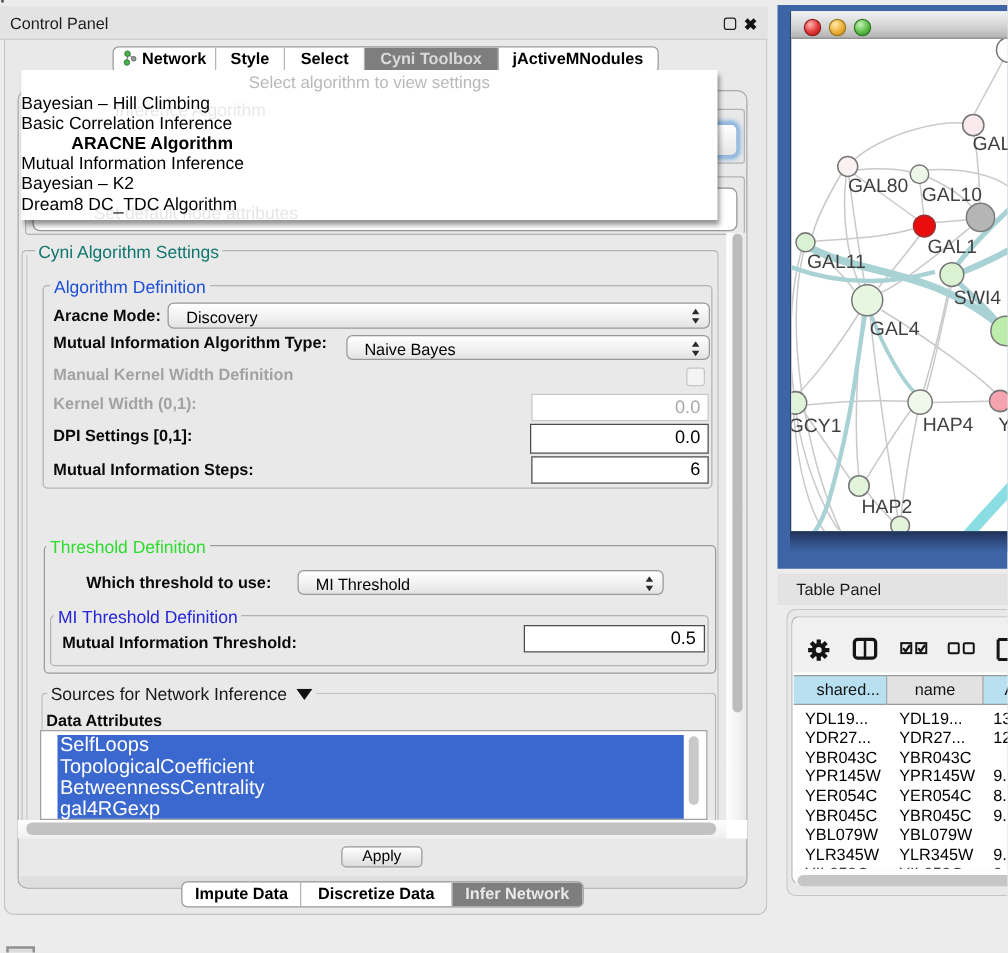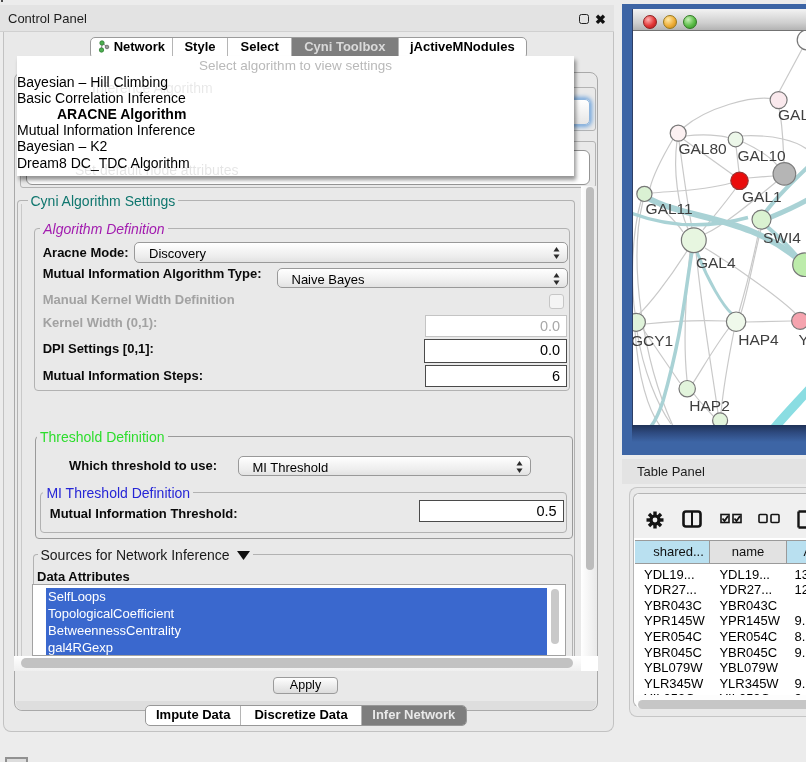--- a/index.html
+++ b/index.html
@@ -51,21 +51,21 @@
          border-radius:5px;box-sizing:border-box;font-size:12.5px;color:#000;}
   .combo .cv{position:absolute;left:14px;top:3px;font-size:13px;}
   .combo .ar{position:absolute;right:7px;top:3px;width:7px;}
   .field{position:absolute;background:#fff;border:1px solid #4a4a4a;box-sizing:border-box;
          font-size:14.5px;color:#000;text-align:right;padding:2px 6px 0 0;}
   .field.dis{border:1px solid #c4c4c4;color:#a8a8a8;}
   .cb{position:absolute;width:13px;height:13px;border:1px solid #c6c6c6;border-radius:3px;background:#f4f4f4;}
   
   #attrlist{position:absolute;left:18px;top:398px;width:534px;height:72px;background:#fff;border:1px solid #a2a2a2;box-sizing:border-box;}
   #attrsel{position:absolute;left:13px;top:2.5px;width:500.5px;height:67px;background:#3a68ce;}
-  #attrsel div{font-size:13px;color:#fff;height:17.1px;line-height:17.1px;padding-left:2px;white-space:nowrap;}
+  #attrsel div{font-size:16px;color:#fff;height:17.1px;line-height:17.1px;padding-left:2px;white-space:nowrap;}
   #attrvthumb{position:absolute;left:517.5px;top:4px;width:8px;height:55px;background:#c9c9c9;border-radius:4px;}
   
   #applybtn{left:273px;top:677px;width:65px;height:17px;background:linear-gradient(#fefefe,#dcdcdc);
             border:1px solid #9b9b9b;border-radius:4px;box-sizing:border-box;text-align:center;
             font-size:12.5px;color:#000;line-height:15px;}
   #bottabs{left:145px;top:705px;width:322px;height:21px;background:#fff;border:1px solid #989898;
            border-radius:5px;box-sizing:border-box;display:flex;overflow:hidden;}
   
   #bluearea{left:622px;top:4px;width:184px;height:451px;background:#3d65a5;}
   #netwin{left:632px;top:9px;width:174px;height:416px;background:#fff;border-left:1px solid #2e3f66;overflow:hidden;}
@@ -119,21 +119,21 @@
   <div class="hidbox" style="left:20px;top:141px;width:574px;height:45px;"></div>
   <div class="abs hidcombo"></div>
   <div class="abs hidfield"></div>
 
   <div class="abs" id="scrollpane">
     <div style="position:absolute;left:6.7px;top:18px;width:1px;height:452px;background:#c9c9c9;"></div>
     <div class="group" style="left:2.5px;top:14px;width:558px;height:456px;border-radius:4px 4px 0 0;border-bottom:none;">
       <span class="gtitle" style="left:10px;color:#0f766e;">Cyni Algorithm Settings</span>
     </div>
     <div class="group" style="left:19.9px;top:41.5px;width:536px;height:163px;">
-      <span class="gtitle" style="left:5.3px;color:#a21caf;font-style:italic;">Algorithm Definition</span>
+      <span class="gtitle" style="left:5.3px;color:#1d4ed8;">Algorithm Definition</span>
     </div>
     <div class="lbl" style="left:28.7px;top:58.7px;">Aracne Mode:</div>
     <div class="combo" style="left:120px;top:56px;width:433.5px;height:20.5px;">
         <span class="cv">Discovery</span>
       <svg class="ar" style="top:4px;" width="6" height="12" viewBox="0 0 6 12">
           <path d="M3 0L6 4.4H0z" fill="#2a2a2a"></path>
           <path d="M3 12L0 7.6h6z" fill="#2a2a2a"></path>
         </svg>
       </div>
     <div class="lbl" style="left:28.7px;top:80px;">Mutual Information Algorithm Type:</div>

